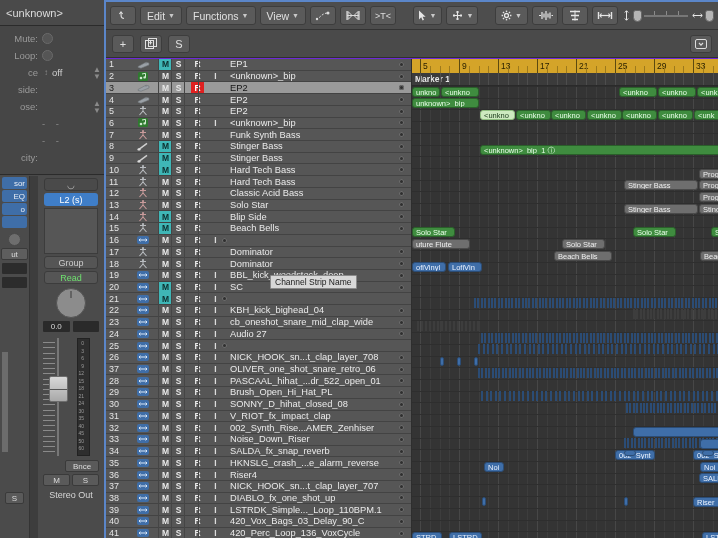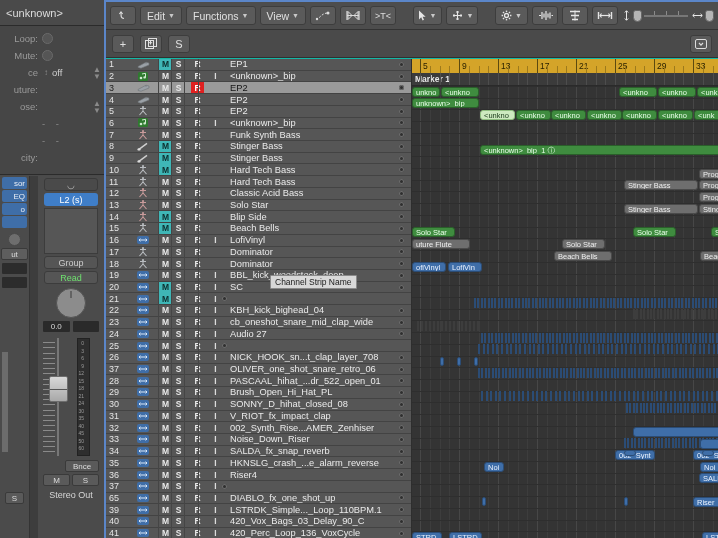--- a/index.html
+++ b/index.html
@@ -71,21 +71,21 @@
   .msr-row div{ flex:1; height:12px; background:#5a5a5a; border:1px solid #3a3a3a;
     border-radius:2px; color:#ddd; font-size:8px; display:flex; align-items:center; justify-content:center; }
   .bnce{ width:34px; height:12px; background:#5a5a5a; border:1px solid #3a3a3a; border-radius:2px;
     color:#ddd; font-size:8px; display:flex; align-items:center; justify-content:center;
     margin:2px 5px 0 auto; }
   .stripname{ text-align:center; color:#d6d6d6; font-size:9px; margin-top:4px; }
   .leftfader{ position:absolute; left:2px; bottom:86px; width:6px; height:100px; background:#6c6c6c; }
 
   
   .main{ position:absolute; left:104px; top:0; right:0; bottom:0;
-    border:2px solid #5b86c9; border-right:none; border-bottom:none; background:#14b8a6; }
+    border:2px solid #5b86c9; border-right:none; border-bottom:none; background:#6d28d9; }
 
   .toolbar{ height:28px; background:#4d4d4d; display:flex; align-items:center;
     padding:0 4px; gap:4px; border-bottom:1px solid #333; }
   .tb-btn{ height:19px; background:#5a5a5a; border:1px solid #3d3d3d; border-radius:3px;
     color:#e0e0e0; font-size:10.5px; display:flex; align-items:center; gap:3px; padding:0 6px; }
   .tb-btn .cv{ font-size:7px; color:#c8c8c8; }
   .tb-ico{ width:26px; justify-content:center; padding:0 2px; }
   .tb-spacer{ flex:1; }
   .zoomslider{ display:flex; align-items:center; gap:2px; }
   .zs-track{ width:44px; height:2px; background:#777; position:relative; }
@@ -160,35 +160,35 @@
 </style>
 </head>
 <body>
 
 <div id="app">
 
   <div class="inspector">
     <div class="insp-title">&lt;unknown&gt;</div>
     <div class="insp-params">
       <div class="prm">
+        <span class="lb">Mute:</span>
+        <span class="chkbox"></span>
+      </div>
+      <div class="prm">
         <span class="lb">Loop:</span>
-        <span class="chkbox"></span>
-      </div>
-      <div class="prm">
-        <span class="lb">Mute:</span>
         <span class="chkbox"></span>
       </div>
       <div class="prm">
         <span class="lb">ce</span>
         <span class="stepper">↕</span>
         <span class="vl" style="padding-left:4px">off</span>
         <span class="arrows">▲<br>▼</span>
       </div>
       <div class="prm">
-        <span class="lb">uture:</span>
+        <span class="lb">side:</span>
       </div>
       <div class="prm">
         <span class="lb">ose:</span>
         <span class="arrows">▲<br>▼</span>
       </div>
       <div class="dashline">- -</div>
       <div class="dashline">- -</div>
       <div class="prm">
         <span class="lb">city:</span>
       </div>
@@ -653,21 +653,20 @@
             <span class="ticon">
               <svg width="12" height="8" viewBox="0 0 12 8">
                 <rect x="0" y="0" width="12" height="8" rx="2" fill="#3f6ea8"></rect>
                 <path d="M2 4 H10 M3.4 2.6 L2 4 L3.4 5.4 M8.6 2.6 L10 4 L8.6 5.4" stroke="#dce8f7" stroke-width="1" fill="none"></path>
               </svg>
             </span>
             <span class="btn-m">M</span>
             <span class="btn-s">S</span>
             <span class="btn-r">R</span>
             <span class="btn-i">I</span>
-            <span class="tname">LofiVinyl</span>
             <span class="tdot"></span>
           </div>
           <div class="trow">
             <span class="tnum">17</span>
             <span class="ticon">
               <svg width="12" height="10" viewBox="0 0 12 10">
                 <path d="M6 1 L6 5 M6 5 L2.5 9 M6 5 L9.5 9 M3 2.5 L9 2.5" stroke="#b9bcc0" stroke-width="1.1" fill="none"></path>
                 <circle cx="6" cy="1" r="1" fill="#b9bcc0"></circle>
               </svg>
             </span>
@@ -966,24 +965,25 @@
             <span class="ticon">
               <svg width="12" height="8" viewBox="0 0 12 8">
                 <rect x="0" y="0" width="12" height="8" rx="2" fill="#3f6ea8"></rect>
                 <path d="M2 4 H10 M3.4 2.6 L2 4 L3.4 5.4 M8.6 2.6 L10 4 L8.6 5.4" stroke="#dce8f7" stroke-width="1" fill="none"></path>
               </svg>
             </span>
             <span class="btn-m">M</span>
             <span class="btn-s">S</span>
             <span class="btn-r">R</span>
             <span class="btn-i">I</span>
-            <span class="tdot"></span>
-          </div>
-          <div class="trow">
-            <span class="tnum">65</span>
+            <span class="tname">NICK_HOOK_sn...t_clap_layer_707</span>
+            <span class="tdot"></span>
+          </div>
+          <div class="trow">
+            <span class="tnum">38</span>
             <span class="ticon">
               <svg width="12" height="8" viewBox="0 0 12 8">
                 <rect x="0" y="0" width="12" height="8" rx="2" fill="#3f6ea8"></rect>
                 <path d="M2 4 H10 M3.4 2.6 L2 4 L3.4 5.4 M8.6 2.6 L10 4 L8.6 5.4" stroke="#dce8f7" stroke-width="1" fill="none"></path>
               </svg>
             </span>
             <span class="btn-m">M</span>
             <span class="btn-s">S</span>
             <span class="btn-r">R</span>
             <span class="btn-i">I</span>

